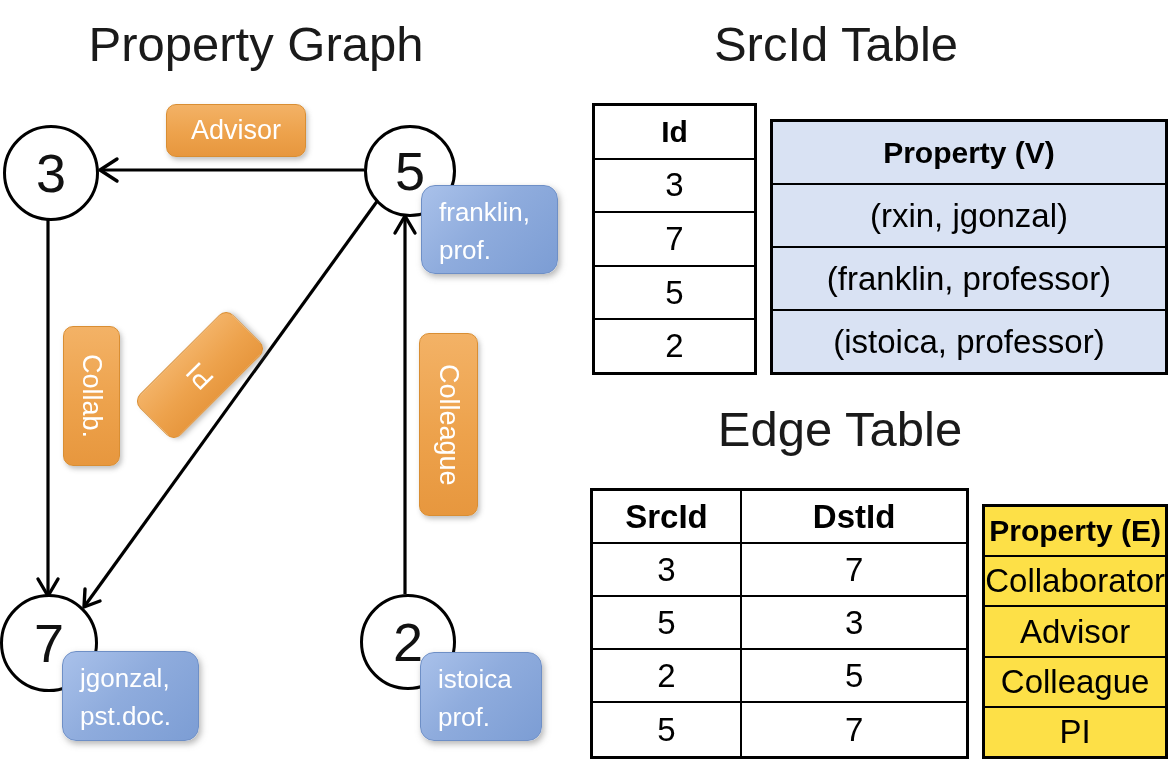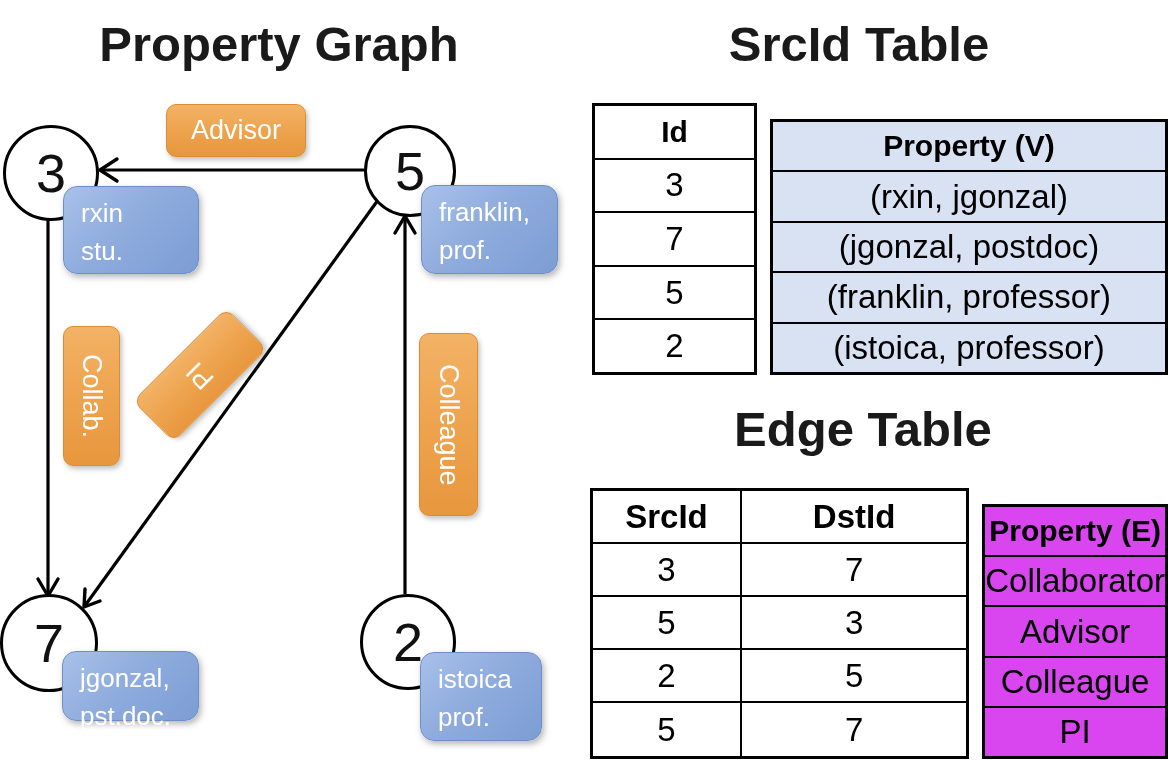--- a/index.html
+++ b/index.html
@@ -1,22 +1,22 @@
 <!DOCTYPE html>
 <html><head>
 <meta charset="utf-8">
 <style>
   html,body{margin:0;padding:0;background:#fff;}
   .stage{
     position:relative;width:1170px;height:760px;background:#ffffff;overflow:hidden;
     font-family:"Liberation Sans",sans-serif;color:#000;
   }
   
-  .big-title{position:absolute;text-align:center;font-size:49px;font-weight:700;
-    letter-spacing:0px;color:#1a1a1a;white-space:nowrap;padding-left:23px;}
+  .big-title{position:absolute;text-align:center;font-size:49px;font-weight:400;
+    letter-spacing:0px;color:#1a1a1a;white-space:nowrap;}
   .t-graph{left:0px;top:16px;width:512px;}
   .t-vertex{left:585px;top:16px;width:502px;}
   .t-edge{left:585px;top:401px;width:510px;}
 
   
   .edges{position:absolute;left:0;top:0;width:1170px;height:760px;z-index:1;pointer-events:none;}
   .edges line{stroke:#000;stroke-width:3.2px;}
   .edges polyline{stroke:#000;stroke-width:3.4px;fill:none;stroke-linecap:round;stroke-linejoin:round;}
 
   
@@ -41,32 +41,32 @@
   .l-pi .pi-inner{display:block;transform:rotate(-90deg);}
 
   
   .vprop{position:absolute;z-index:4;
     background:linear-gradient(135deg,#A9C1EA 0%,#8FACDD 45%,#7C9DD4 100%);
     border:1px solid #6E8FC6;border-radius:14px;
     box-shadow:2px 3px 6px rgba(110,110,110,0.5);
     color:#fff;font-size:26px;line-height:38px;padding:7px 6px 6px 17px;box-sizing:border-box;}
   .b3{left:63px;top:186px;width:136px;height:88px;}
   .b5{left:421px;top:185px;width:137px;height:89px;}
-  .b7{left:62px;top:651px;width:137px;height:70px;}
+  .b7{left:62px;top:651px;width:137px;height:90px;}
   .b2{left:420px;top:652px;width:122px;height:89px;}
 
   
   .dtable{position:absolute;display:flex;gap:13px;z-index:2;}
   .v-table{left:592px;top:103px;width:576px;height:272px;}
   .e-table{left:590px;top:488px;width:578px;height:271px;}
   .tcol{border:3px solid #000;display:flex;flex-direction:column;box-sizing:border-box;background:#fff;}
   .idcol{width:165px;}
   .propcol{flex:1;margin-top:16px;}
   .fill-blue{background:#D9E2F3;}
-  .fill-tan{background:#d946ef;}
+  .fill-tan{background:#fde047;}
   .tcell{flex:1;display:flex;align-items:center;justify-content:center;
     border-bottom:2.5px solid #000;font-size:33px;white-space:nowrap;}
   .tcol .tcell:last-child{border-bottom:none;}
   .thead{font-weight:bold;font-size:30px;}
   
   .srcdst{width:396px;border:3px solid #000;display:grid;
     grid-template-columns:149px 1fr;grid-auto-rows:1fr;box-sizing:border-box;background:#fff;}
   .gcell{display:flex;align-items:center;justify-content:center;
     border-bottom:2.5px solid #000;font-size:33px;}
   .gcell.cL{border-right:2.5px solid #000;}
@@ -115,24 +115,20 @@
   <div class="elabel l-collab">
     <span class="vert-text">Collab.</span>
   </div>
   <div class="elabel l-pi">
     <span class="pi-inner">PI</span>
   </div>
   <div class="elabel l-colleague">
     <span class="vert-text">Colleague</span>
   </div>
 
-  <div class="vprop b3">
-    <div>rxin</div>
-    <div>stu.</div>
-  </div>
   <div class="vprop b5">
     <div>franklin,</div>
     <div>prof.</div>
   </div>
   <div class="vprop b7">
     <div>jgonzal,</div>
     <div>pst.doc.</div>
   </div>
   <div class="vprop b2">
     <div>istoica</div>
@@ -143,21 +139,20 @@
     <div class="tcol idcol">
       <div class="tcell thead">Id</div>
       <div class="tcell">3</div>
       <div class="tcell">7</div>
       <div class="tcell">5</div>
       <div class="tcell">2</div>
     </div>
     <div class="tcol propcol fill-blue">
       <div class="tcell thead">Property (V)</div>
       <div class="tcell">(rxin, jgonzal)</div>
-      <div class="tcell">(jgonzal, postdoc)</div>
       <div class="tcell">(franklin, professor)</div>
       <div class="tcell">(istoica, professor)</div>
     </div>
   </div>
 
   <div class="dtable e-table">
     <div class="srcdst">
       <div class="gcell thead cL">SrcId</div>
       <div class="gcell thead">DstId</div>
       <div class="gcell cL">3</div>

